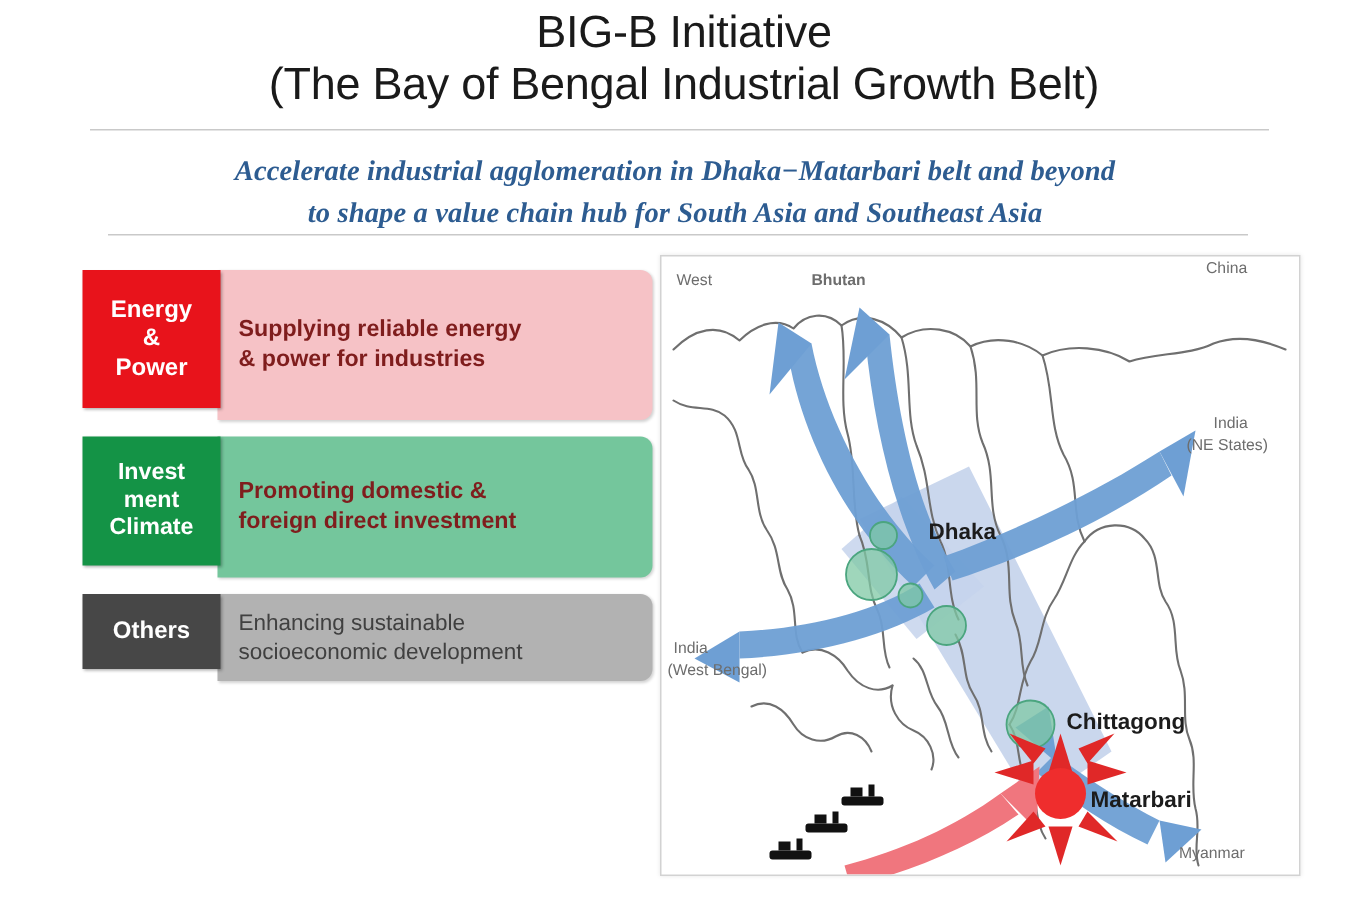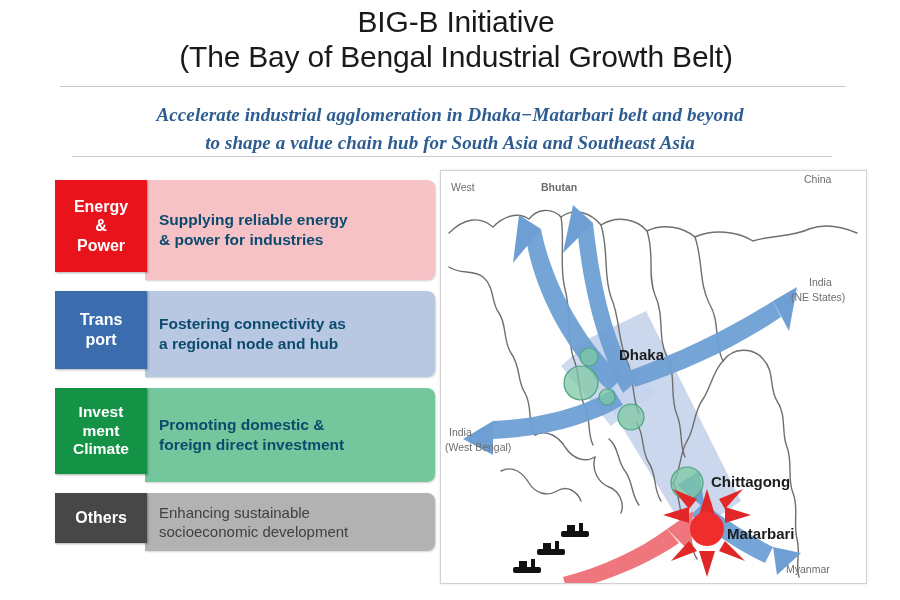--- a/index.html
+++ b/index.html
@@ -91,21 +91,21 @@
     flex: 1 1 auto;
     display: flex;
     flex-direction: column;
     justify-content: center;
     padding: 4px 10px 4px 14px;
     margin-left: -2px;
     border-radius: 0 8px 8px 0;
     font-size: 15.5px;
     font-weight: bold;
     line-height: 1.28;
-    color: #0c4a6e;
+    color: #7f1d1d;
     box-shadow: 1px 1px 2px rgba(0,0,0,.18);
   }
   .pillar-desc span { display: block; }
 
   .row-energy    .pillar-tag  { background: #e8131b; height: 92px; }
   .row-energy    .pillar-desc { background: #f6c2c6; height: 92px; }
   .row-transport .pillar-tag  { background: #3b6cad; height: 78px; }
   .row-transport .pillar-desc { background: #b8c8e2; height: 78px; }
   .row-invest    .pillar-tag  { background: #149346; height: 86px; font-size: 15.5px; }
   .row-invest    .pillar-desc { background: #74c69c; height: 86px; }
@@ -167,30 +167,20 @@
       <span>Energy</span>
       <span>&amp;</span>
       <span>Power</span>
     </div>
     <div class="pillar-desc">
       <span>Supplying reliable energy</span>
       <span>&amp; power for industries</span>
     </div>
   </div>
 
-  <div class="pillar-row row-transport">
-    <div class="pillar-tag">
-      <span>Trans</span>
-      <span>port</span>
-    </div>
-    <div class="pillar-desc">
-      <span>Fostering connectivity as</span>
-      <span>a regional node and hub</span>
-    </div>
-  </div>
 
   <div class="pillar-row row-invest">
     <div class="pillar-tag">
       <span>Invest</span>
       <span>ment</span>
       <span>Climate</span>
     </div>
     <div class="pillar-desc">
       <span>Promoting domestic &amp;</span>
       <span>foreign direct investment</span>

